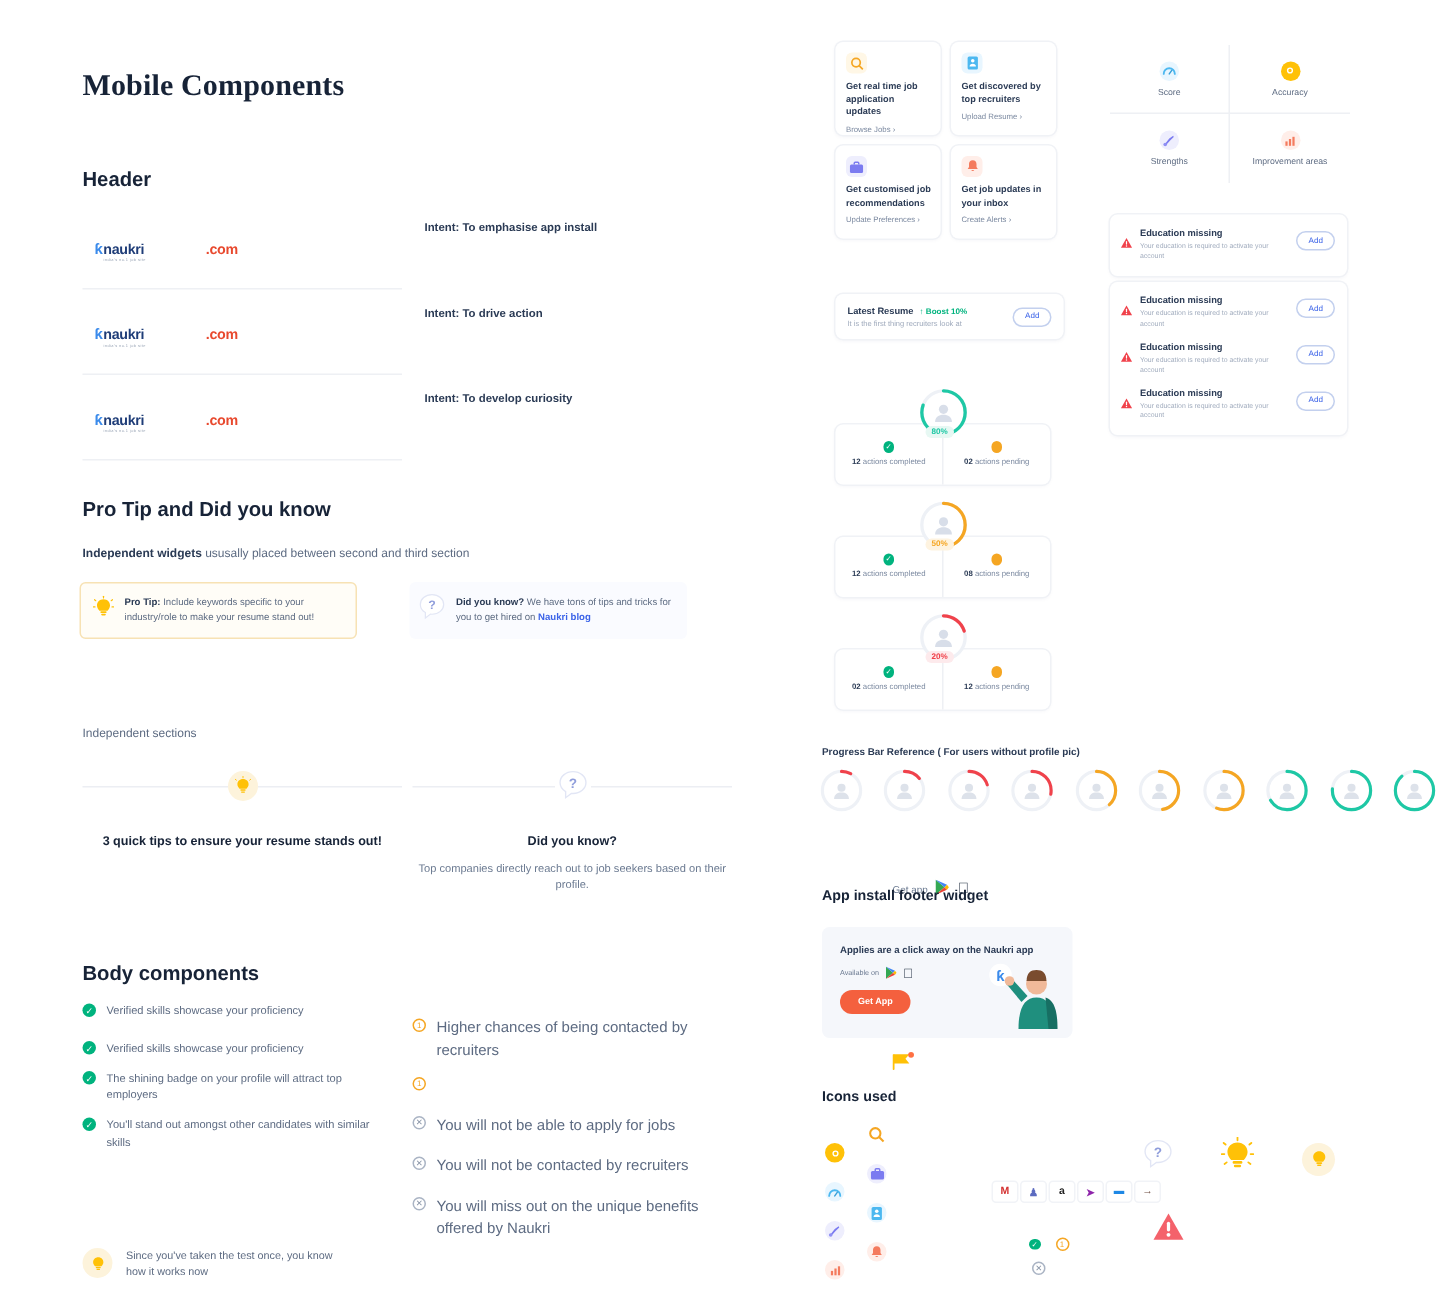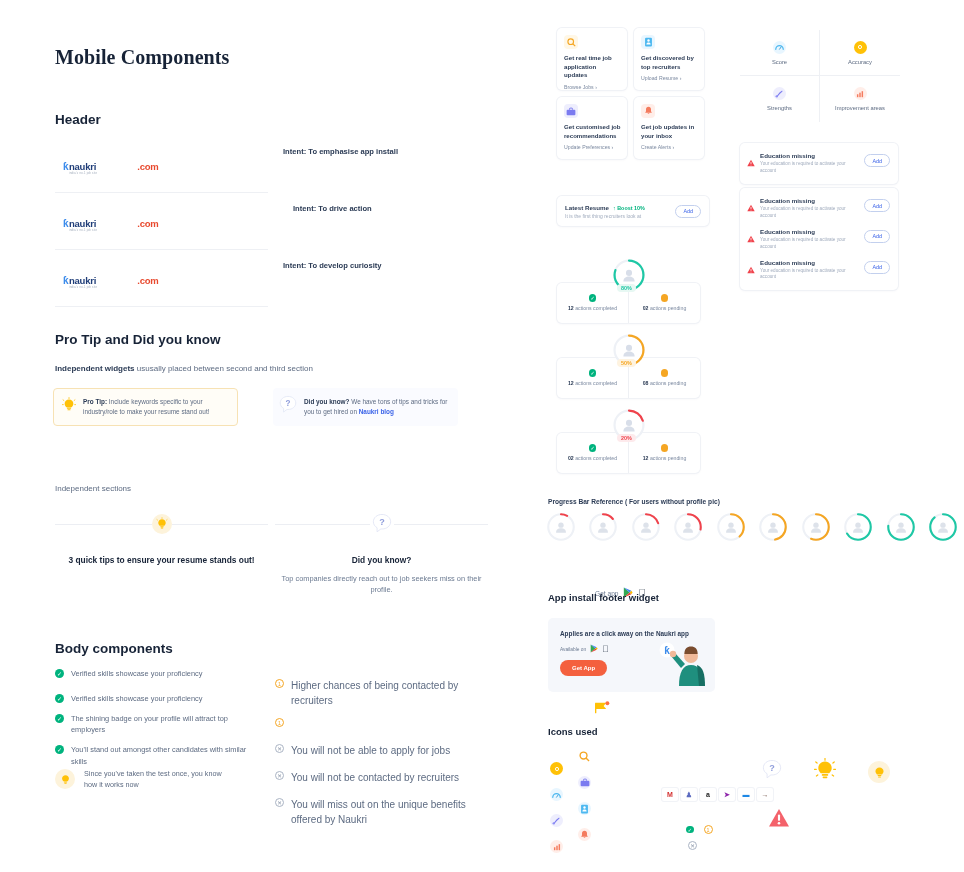--- a/index.html
+++ b/index.html
@@ -62,21 +62,21 @@
   .divbadge { width: 24px; height: 24px; border-radius: 50%; display: flex; align-items: center; justify-content: center; flex: none; }
   .divtitle { text-align: center; font-weight: bold; font-size: 8.4px; color: #172337; margin-top: 18px; line-height: 1.5; }
   .divbody { text-align: center; font-size: 7.4px; color: #6b7a91; margin-top: 6px; line-height: 1.55; }
 
   .sec-body { position: absolute; left: 55px; top: 641px; text-align: center; }
 
   .blist { position: absolute; left: 55px; }
   .bitem { display: flex; gap: 7px; align-items: flex-start; margin-bottom: 9px; }
   .bitem .txt { font-size: 7.4px; color: #5d6b82; line-height: 1.5; max-width: 180px; }
 
-  .tipbox { position: absolute; left: 55px; top: 768px; display: flex; gap: 9px; align-items: center; }
+  .tipbox { position: absolute; left: 55px; top: 831px; display: flex; gap: 9px; align-items: center; }
   .tipbox .txt { font-size: 7.2px; color: #5d6b82; line-height: 1.55; max-width: 150px; }
 
   .nlist { position: absolute; left: 275px; }
   .nitem { display: flex; gap: 7px; align-items: flex-start; margin-bottom: 9px; }
   .nitem .txt { font-size: 10px; color: #5d6b82; line-height: 1.5; max-width: 175px; }
 
   
   .chk { width: 9px; height: 9px; border-radius: 50%; background: #00b37e; color: #fff; font-size: 6px; display: flex; align-items: center; justify-content: center; flex: none; margin-top: 1px; }
   .numb { width: 9px; height: 9px; border-radius: 50%; border: 1px solid #f5a623; color: #f5a623; font-size: 5.3px; display: flex; align-items: center; justify-content: center; flex: none; margin-top: 1px; }
   .xb { width: 9px; height: 9px; border-radius: 50%; border: 1px solid #aab4c4; color: #8793a6; font-size: 5.6px; display: flex; align-items: center; justify-content: center; flex: none; margin-top: 1px; }
@@ -200,21 +200,21 @@
       <div class="right">
         <span class="srch">
           <svg width="7" height="7" viewBox="0 0 16 16">
               <circle cx="6.6" cy="6.6" r="5" fill="none" stroke="#5d6b82" stroke-width="1.5"></circle>
               <line x1="10.2" y1="10.2" x2="15" y2="15" stroke="#5d6b82" stroke-width="1.5"></line>
             </svg>
           <span>Search jobs</span>
         </span>
       </div>
     </div>
-    <div class="intent" style="position:absolute;left:293px;top:204px;">Intent: To drive action</div>
+    <div class="intent" style="position:absolute;left:283px;top:204px;">Intent: To drive action</div>
 
     <div class="hrow" style="top:254px;">
       <div class="logo">
         <div class="logo-wrap">
           <div class="logo-main">
               <span class="logo-swoosh">ƙ</span>
               <span class="logo-nk">naukri</span>
               <span class="logo-dot">.com</span>
             </div>
           <div class="logo-tag">india's no.1 job site</div>
@@ -293,21 +293,21 @@
     <div class="divsec" style="left:275px;">
       <div class="divline">
         <span class="divbadge">
           <svg width="20" height="22" viewBox="0 0 22 24">
               <path d="M11 1.5 C5.6 1.5 1.5 5.1 1.5 9.5 C1.5 12.3 3.1 14.7 5.6 16.1 L5.6 20.6 L9.8 17.4 C10.2 17.45 10.6 17.5 11 17.5 C16.4 17.5 20.5 13.9 20.5 9.5 C20.5 5.1 16.4 1.5 11 1.5 Z" fill="#fff" stroke="#e2e6f5" stroke-width="1"></path>
               <text x="11" y="13.4" font-size="10" font-weight="bold" fill="#8f9ddb" text-anchor="middle" font-family="Liberation Sans, sans-serif">?</text>
             </svg>
         </span>
       </div>
       <div class="divtitle">Did you know?</div>
-      <div class="divbody">Top companies directly reach out to job seekers miss on their profile.</div>
+      <div class="divbody">Top companies directly reach out to job seekers based on their profile.</div>
     </div>
 
     <div class="sec-body h2">Body components</div>
 
     <div class="blist" style="top:668px;">
       <div class="bitem" style="margin-bottom:14px;">
         <span class="chk">✓</span>
         <span class="txt">Verified skills showcase your proficiency</span>
       </div>
       <div class="bitem">

